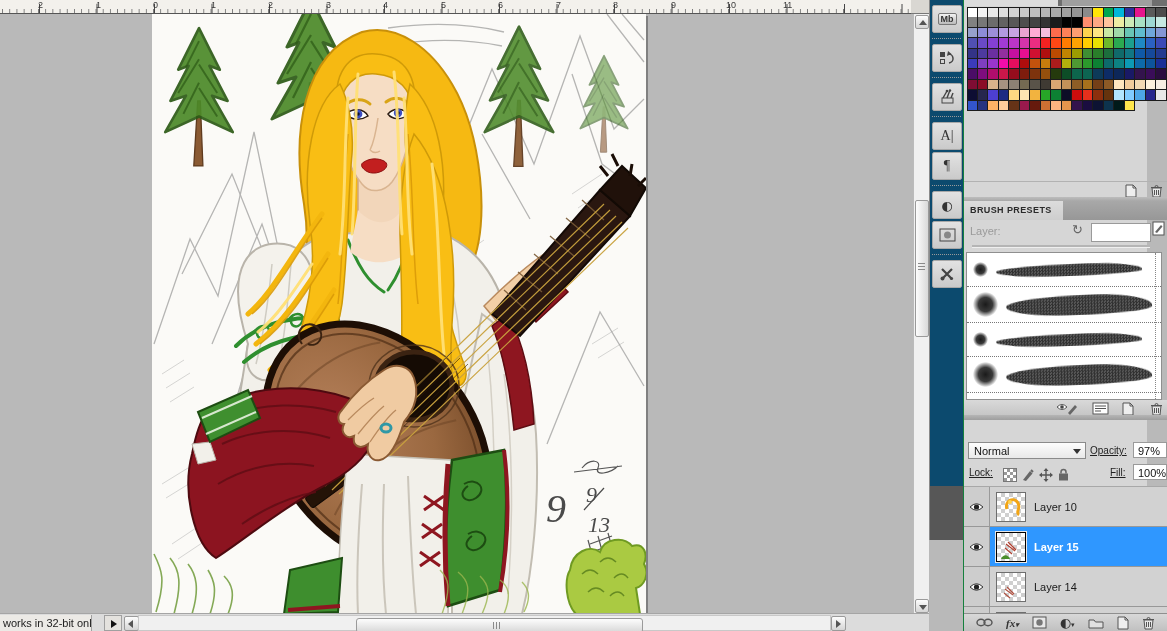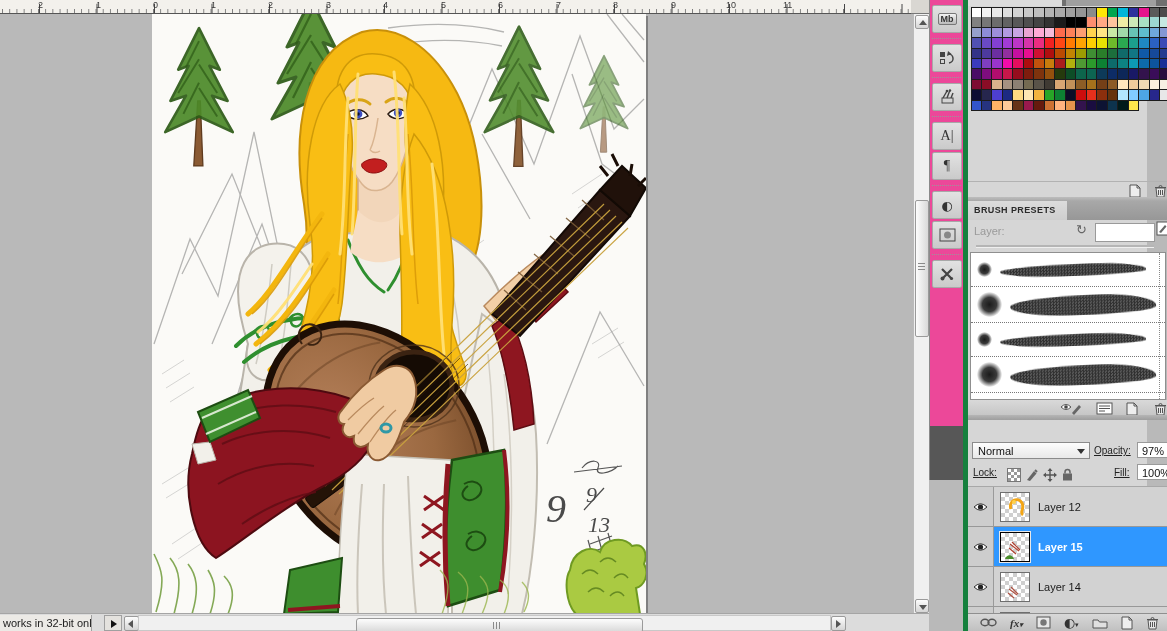--- a/index.html
+++ b/index.html
@@ -28,28 +28,28 @@
      background:repeating-linear-gradient(#8a8a8a 0 1px,transparent 1px 3px);}
   #bottombar{position:absolute;left:0;top:613px;width:929px;height:18px;background:#dcdcdc;border-top:1px solid #a5a5a5;}
   #statusbox{position:absolute;left:0;top:1px;width:92px;height:16px;background:#eceae6;border-right:1px solid #a0a0a0;
      font-size:11px;color:#222;line-height:16px;padding-left:3px;box-sizing:border-box;white-space:nowrap;overflow:hidden;}
   #statuspop{position:absolute;left:104px;top:1px;width:18px;height:16px;background:#e4e2de;border:1px solid #a0a0a0;box-sizing:border-box;}
   #hthumb{position:absolute;left:355px;top:2px;width:285px;height:13px;background:linear-gradient(#fdfdfd,#d8d8d8);
      border:1px solid #9a9a9a;border-radius:3px;}
   .grip-h{position:absolute;left:136px;top:3px;width:9px;height:7px;
      background:repeating-linear-gradient(90deg,#8a8a8a 0 1px,transparent 1px 3px);}
   
-  #dock{position:absolute;left:929px;top:0;width:34px;height:480px;background:#ec4899;border-left:1px solid #8a8a8a;box-sizing:border-box;}
+  #dock{position:absolute;left:929px;top:0;width:34px;height:540px;background:#0c4a6e;border-left:1px solid #8a8a8a;box-sizing:border-box;}
   #dock-dark{position:absolute;left:0;bottom:0;width:100%;height:54px;background:#575757;}
   .dock-group{border-top:1px dotted #999;padding:3px 0;margin:0 2px;}
   .dock-group:first-child{border-top:none;}
   .dock-btn{width:28px;height:26px;margin:2px auto;display:flex;align-items:center;justify-content:center;
     background:linear-gradient(#e2e2e2,#cacaca);border:1px solid #a8a8a8;border-radius:2px;}
   
-  #panels{position:absolute;left:963px;top:0;width:184px;height:631px;background:#d6d6d6;border-left:5px solid #15803d;box-sizing:border-box;}
+  #panels{position:absolute;left:963px;top:0;width:184px;height:631px;background:#d6d6d6;border-left:1px solid #15803d;box-sizing:border-box;}
   
   #sw-tabs{position:absolute;left:0;top:0;width:204px;height:6px;background:#6f6f6f;}
   #sw-tab-active{position:absolute;left:0;top:0;width:94px;height:6px;background:#dcdcdc;}
   #sw-tab-inactive{position:absolute;left:98px;top:0;width:90px;height:6px;background:#9f9f9f;}
   #swgrid{position:absolute;left:3px;top:7px;}
   .swrow{display:flex;height:10.4px;}
   .sw{width:10.5px;height:10.4px;box-sizing:border-box;border-right:1px solid #1c1c1c;border-bottom:1px solid #1c1c1c;}
   .swrow .sw:first-child{border-left:1px solid #1c1c1c;}
   .swrow:first-child .sw{border-top:1px solid #1c1c1c;height:11.4px;}
   #sw-bbar{position:absolute;left:0;top:181px;width:204px;height:16px;border-top:1px solid #b2b2b2;}
@@ -728,21 +728,21 @@
               </svg>
             </span>
           </div>
           <div class="lcontent">
             <div class="lthumb">
               <svg width="28" height="28" style="position:absolute;left:0;top:0">
                 <path d="M10 16 c-3 -8 7 -13 11 -6 c3 6 -3 9 1 12" stroke="#f2a516" stroke-width="3" fill="none"></path>
                 <circle cx="13" cy="9" r="2" fill="#ffd24d"></circle>
               </svg>
             </div>
-            <span class="lname">Layer 12</span>
+            <span class="lname">Layer 10</span>
           </div>
         </div>
         <div class="lrow sel">
           <div class="eyecell">
             <span class="svgic">
               <svg width="15" height="10" viewBox="0 0 15 10">
                 <path d="M1 5 Q7.5 -1.5 14 5 Q7.5 11.5 1 5 Z" fill="#fafafa" stroke="#333"></path>
                 <circle cx="7.5" cy="5" r="2.6" fill="#222"></circle>
               </svg>
             </span>

